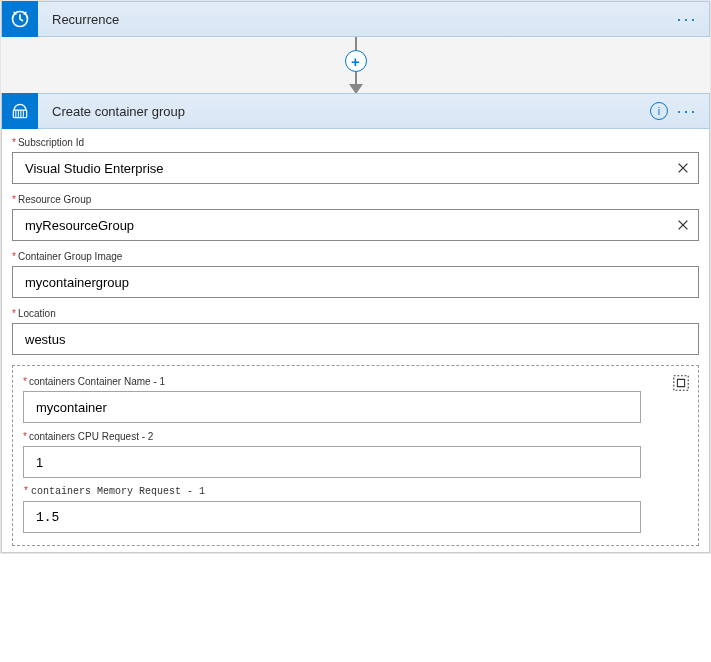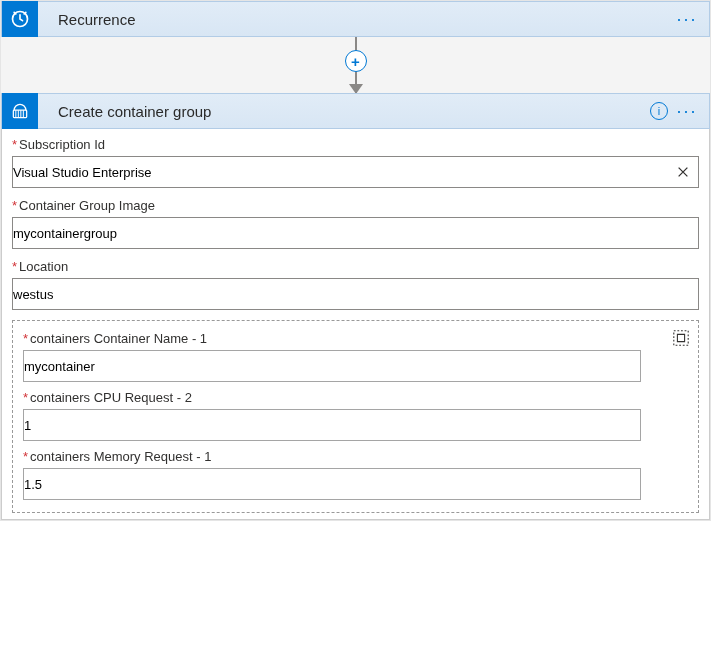--- a/index.html
+++ b/index.html
@@ -28,22 +28,22 @@
     width: 36px;
     height: 36px;
     background: #0078d4;
     display: flex;
     align-items: center;
     justify-content: center;
     flex-shrink: 0;
   }
   .step-icon-wrap svg { width: 20px; height: 20px; fill: #fff; stroke: #fff; }
   .step-title {
-    padding-left: 20px;
-    font-size: 15px;
+    padding-left: 14px;
+    font-size: 13px;
     color: #2a2a2a;
     flex: 1;
   }
   .step-actions {
     display: flex;
     align-items: center;
     gap: 6px;
     padding-right: 10px;
   }
   .step-actions .info-circle {
@@ -113,39 +113,39 @@
   .step-body {
     border: 1px solid #ccc;
     border-top: none;
     padding: 8px 10px 6px 10px;
     background: #fff;
   }
   .field {
     margin-bottom: 10px;
   }
   .field-label {
-    font-size: 13px;
+    font-size: 10px;
     color: #323130;
     margin-bottom: 4px;
     display: block;
   }
   .field-label .req {
     color: #d13438;
     margin-right: 2px;
   }
   .input-wrap {
     position: relative;
     display: flex;
     align-items: center;
   }
   .text-input {
     width: 100%;
     height: 32px;
     border: 1px solid #8a8886;
-    padding: 0 0;
+    padding: 0 12px;
     font-size: 13px;
     font-family: inherit;
     outline: none;
     background: #fff;
   }
   .text-input.with-clear { padding-right: 30px; }
   .clear-x {
     position: absolute;
     right: 6px;
     width: 20px; height: 20px;
@@ -229,20 +229,31 @@
       <div class="input-wrap">
         <input class="text-input with-clear" type="text" value="Visual Studio Enterprise" style="">
         <span class="clear-x">
           <svg viewBox="0 0 16 16">
               <path d="M3 3l10 10M13 3L3 13" fill="none"></path>
             </svg>
         </span>
       </div>
     </div>
 
+    <div class="field">
+      <label class="field-label"><span class="req">*</span><span>Resource Group</span></label>
+      <div class="input-wrap">
+        <input class="text-input with-clear" type="text" value="myResourceGroup" style="">
+        <span class="clear-x">
+          <svg viewBox="0 0 16 16">
+              <path d="M3 3l10 10M13 3L3 13" fill="none"></path>
+            </svg>
+        </span>
+      </div>
+    </div>
 
     <div class="field">
       <label class="field-label"><span class="req">*</span><span>Container Group Image</span></label>
       <div class="input-wrap">
         <input class="text-input" type="text" value="mycontainergroup" style="">
       </div>
     </div>
 
     <div class="field">
       <label class="field-label"><span class="req">*</span><span>Location</span></label>
@@ -267,21 +278,21 @@
       </div>
 
 
       <div class="field">
         <label class="field-label"><span class="req">*</span><span>containers CPU Request - 2</span></label>
         <div class="input-wrap">
           <input class="text-input" type="text" value="1" style="">
         </div>
       </div>
 
-      <div class="field" style="margin-bottom:8px;">
+      <div class="field" style="margin-bottom:8px;font-family:Liberation Mono, monospace;">
         <label class="field-label"><span class="req">*</span><span>containers Memory Request - 1</span></label>
         <div class="input-wrap">
           <input class="text-input" type="text" value="1.5" style="">
         </div>
       </div>
 
     </div>
 
   </div>
 

